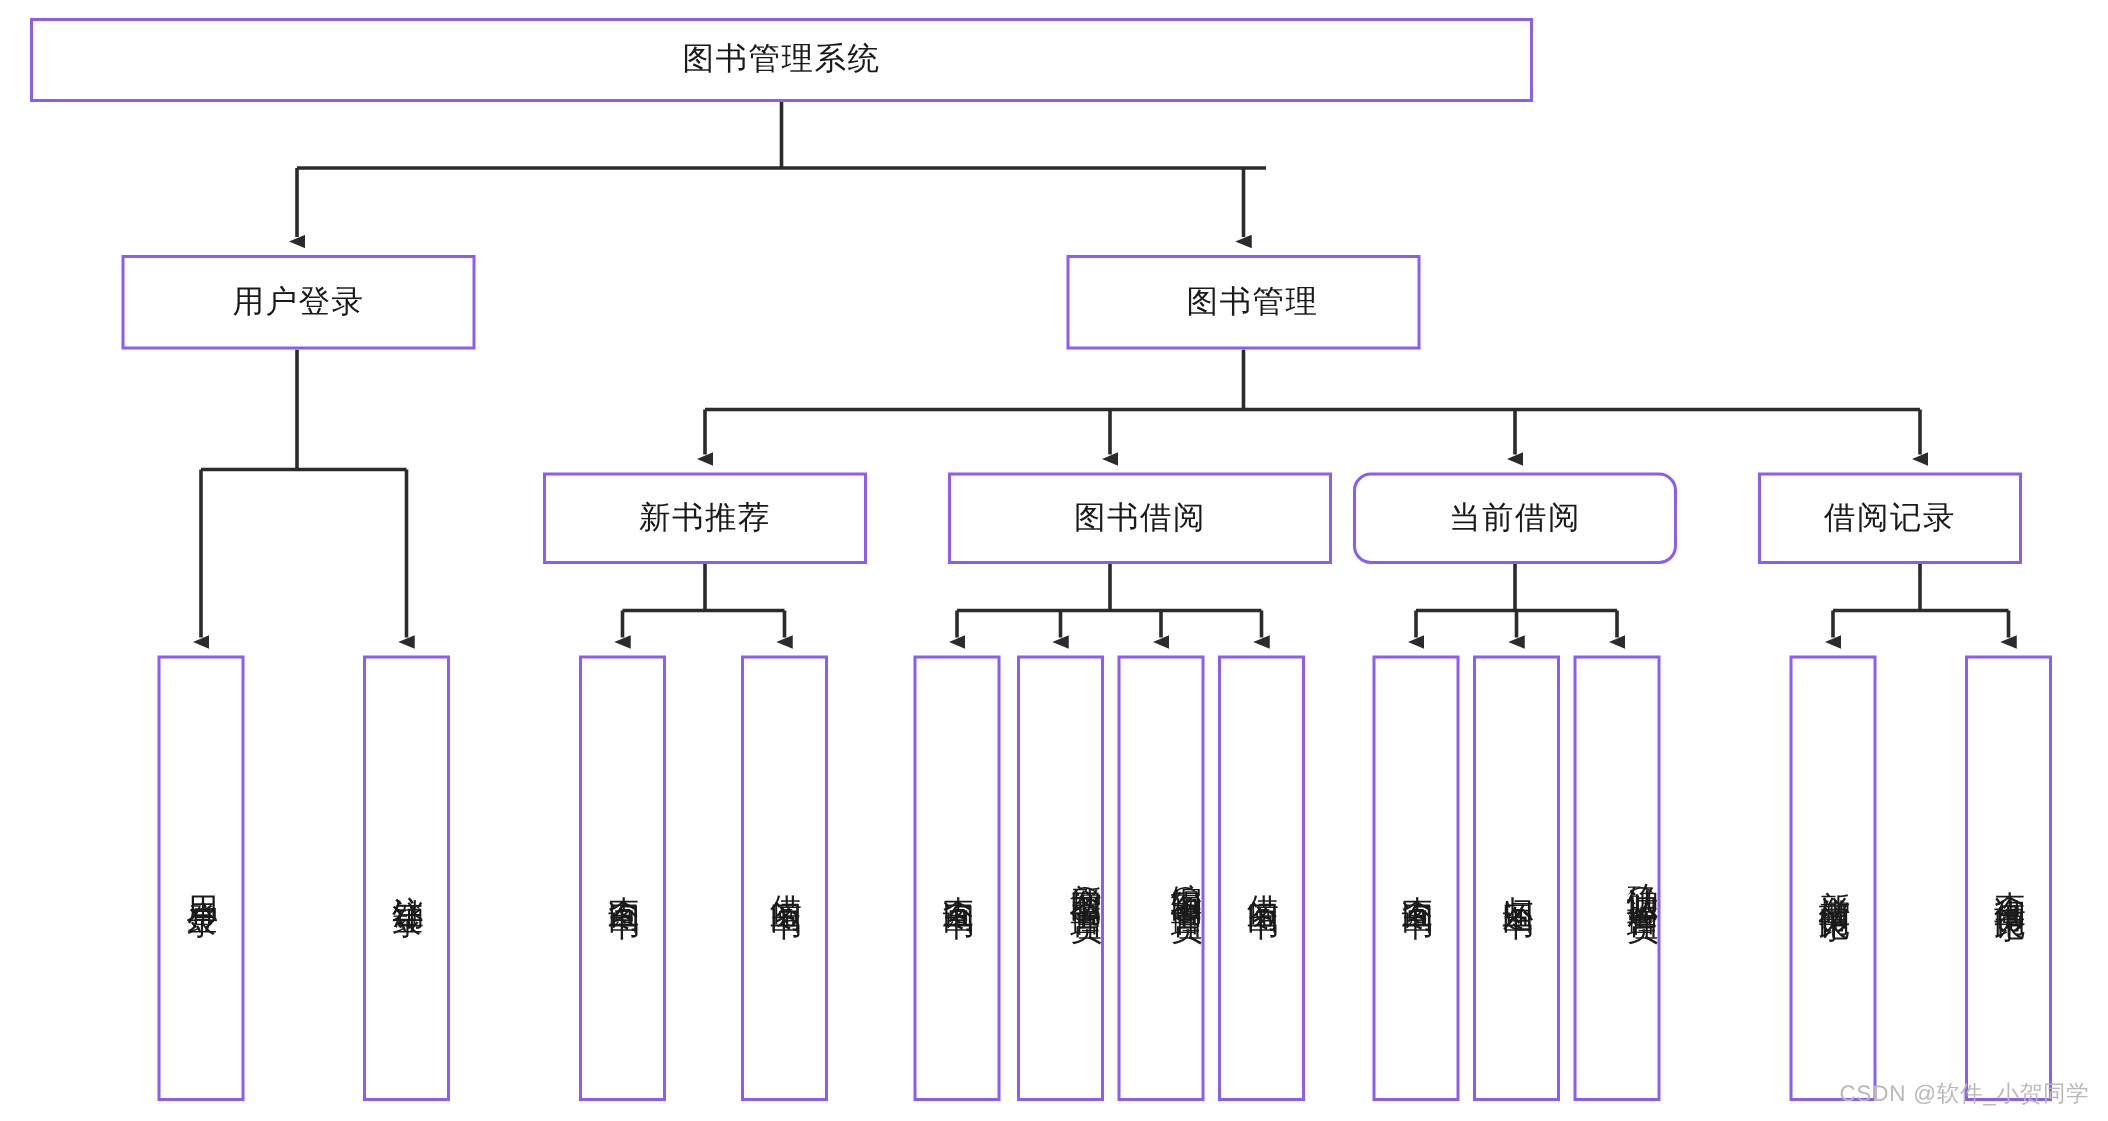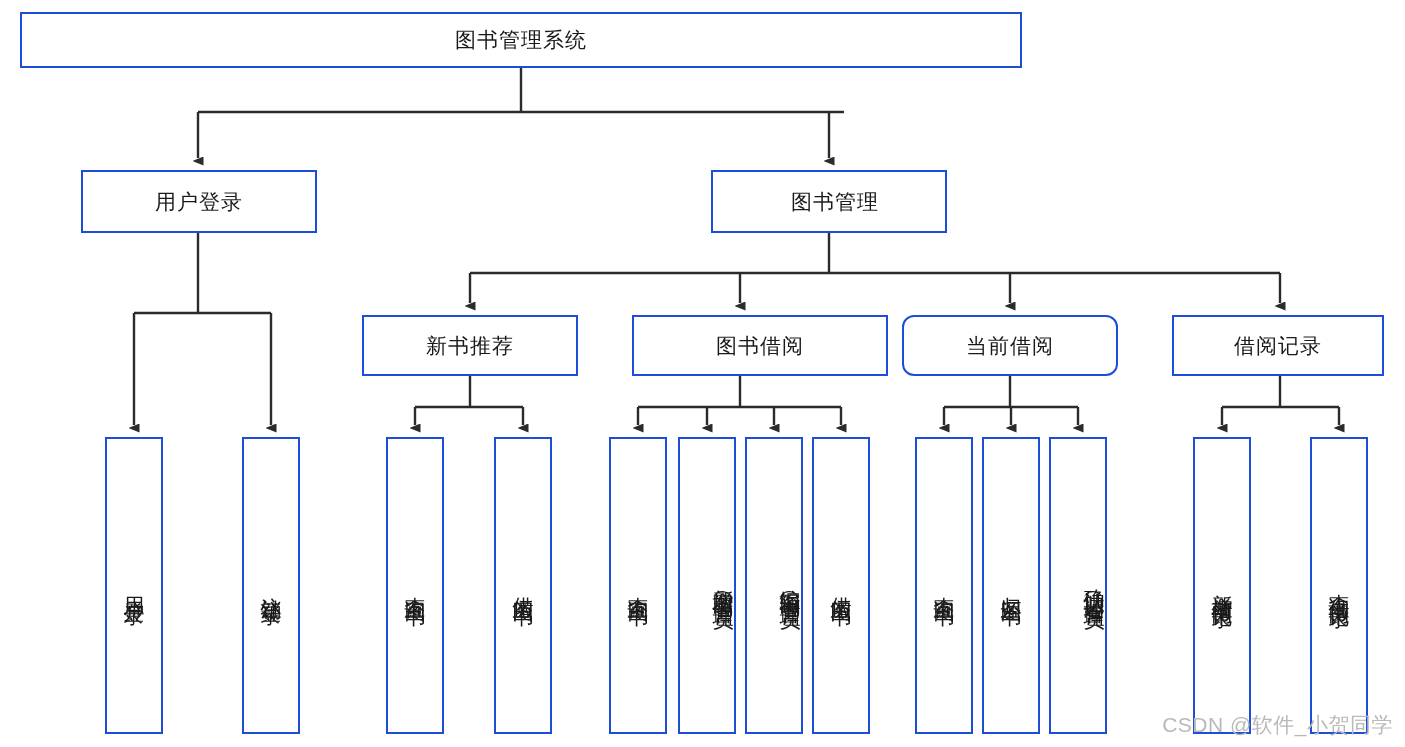--- a/index.html
+++ b/index.html
@@ -17,21 +17,21 @@
   }
   #edges {
     position: absolute;
     left: 0; top: 0;
     width: 1405px;
     height: 747px;
   }
   .node {
     position: absolute;
     box-sizing: border-box;
-    border: 2px solid #1d4ed8;
+    border: 2px solid #8b5cf6;
     background: #ffffff;
     display: flex;
     align-items: center;
     justify-content: center;
     color: #1a1a1a;
   }
   .node.horiz {
     font-size: 21px;
     letter-spacing: 1px;
     line-height: 1.2;
@@ -51,21 +51,21 @@
   }
   .node .txt {
     writing-mode: inherit;
     text-orientation: inherit;
     white-space: pre;
   }
   #watermark {
     position: absolute;
     right: 12px;
     bottom: 8px;
-    font-size: 21px;
+    font-size: 15px;
     color: #b9b9b9;
     letter-spacing: 0.5px;
     white-space: nowrap;
   }
 </style>
 </head>
 <body>
 
 <div id="stage">
 
@@ -132,21 +132,21 @@
 
   <div class="node horiz" style="left:362px; top:315px; width:216px; height:61px;">
     <span class="txt">新书推荐</span>
   </div>
   <div class="node horiz" style="left:632px; top:315px; width:256px; height:61px;">
     <span class="txt">图书借阅</span>
   </div>
   <div class="node horiz" style="left:902px; top:315px; width:216px; height:61px;border-radius:12px;">
     <span class="txt">当前借阅</span>
   </div>
-  <div class="node horiz" style="left:1172px; top:315px; width:212px; height:61px;">
+  <div class="node horiz" style="left:1172px; top:315px; width:176px; height:61px;">
     <span class="txt">借阅记录</span>
   </div>
 
   <div class="node vert mid" style="left:105px; top:437px; width:58px; height:297px;">
     <span class="txt">用户登录</span>
   </div>
   <div class="node vert mid" style="left:242px; top:437px; width:58px; height:297px;">
     <span class="txt">注销登录</span>
   </div>
 

